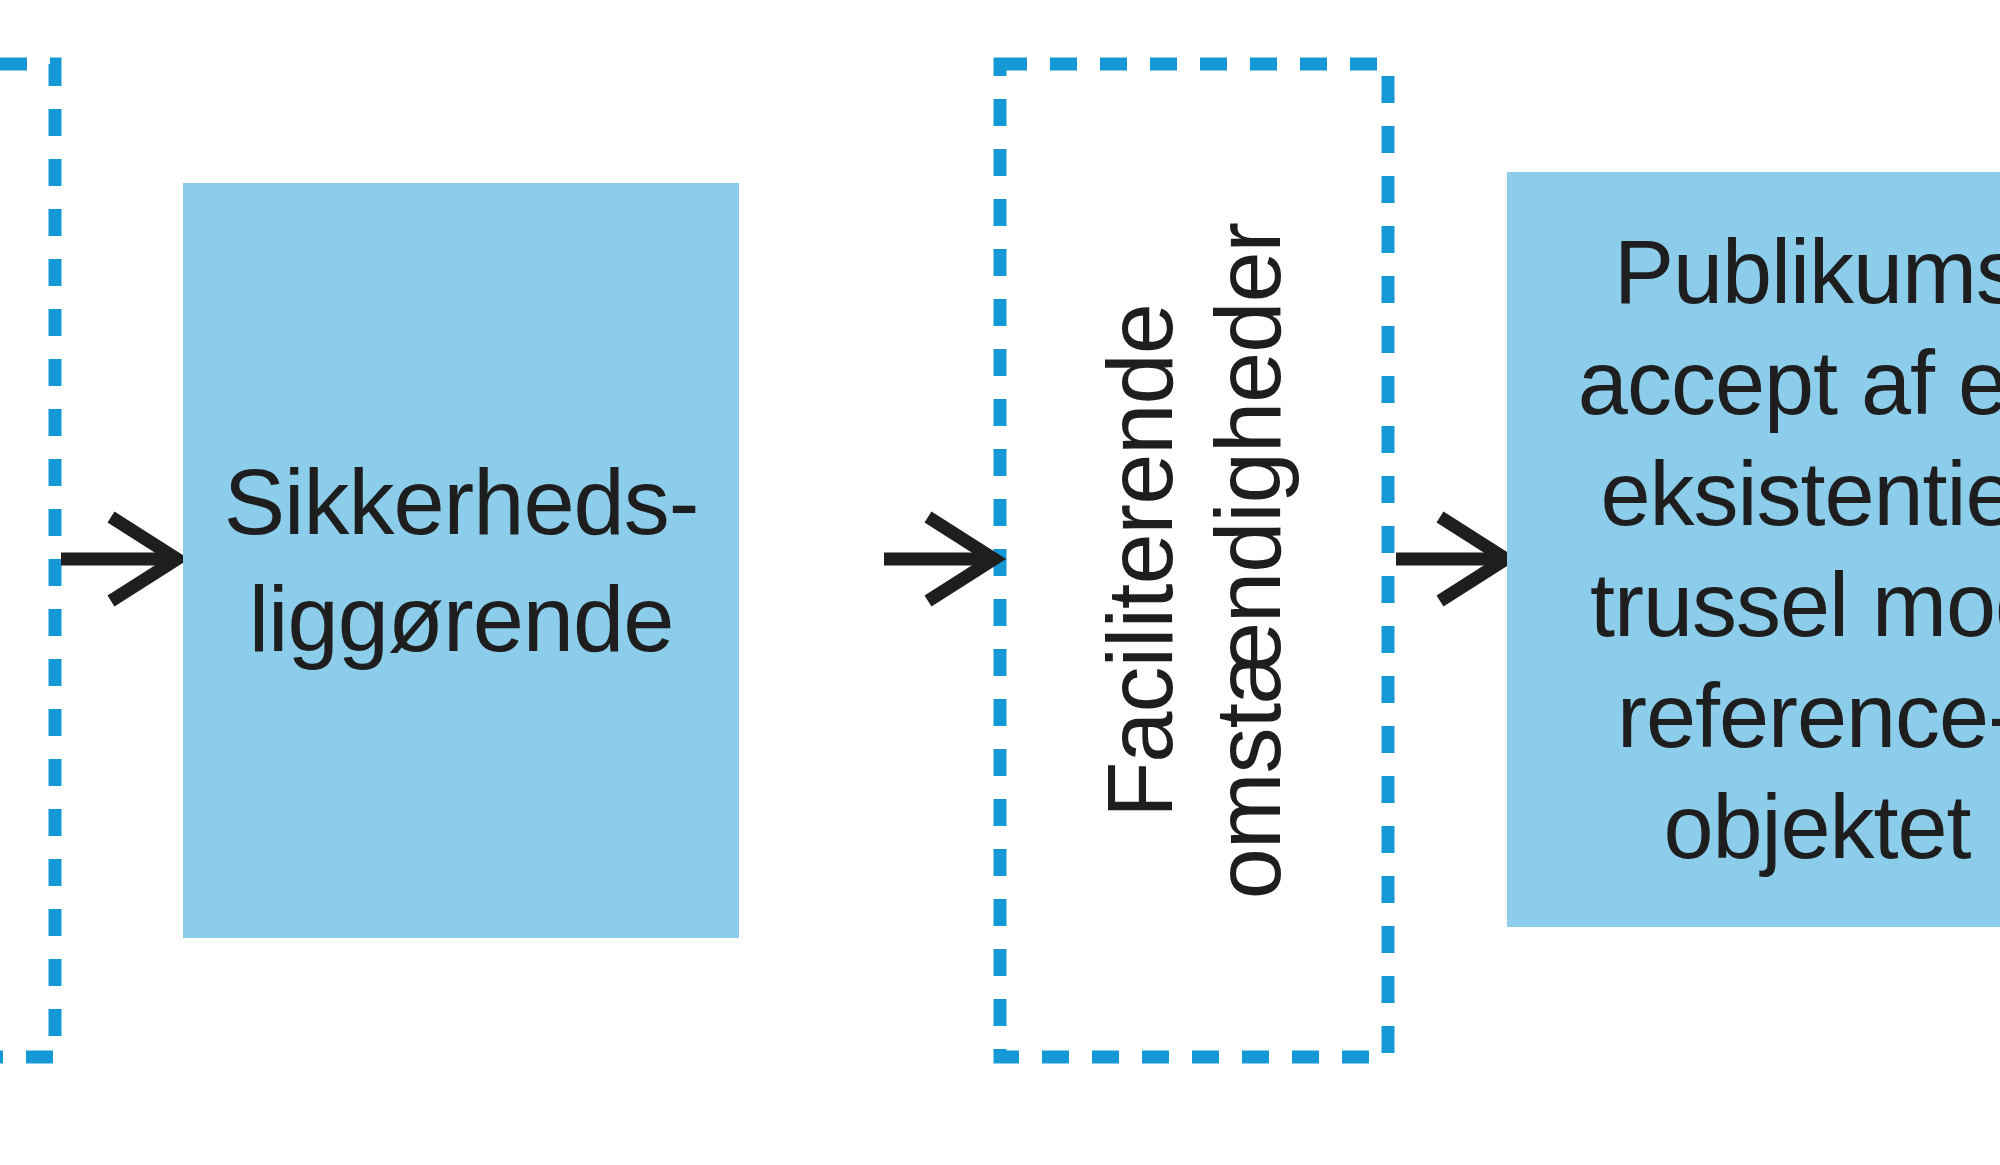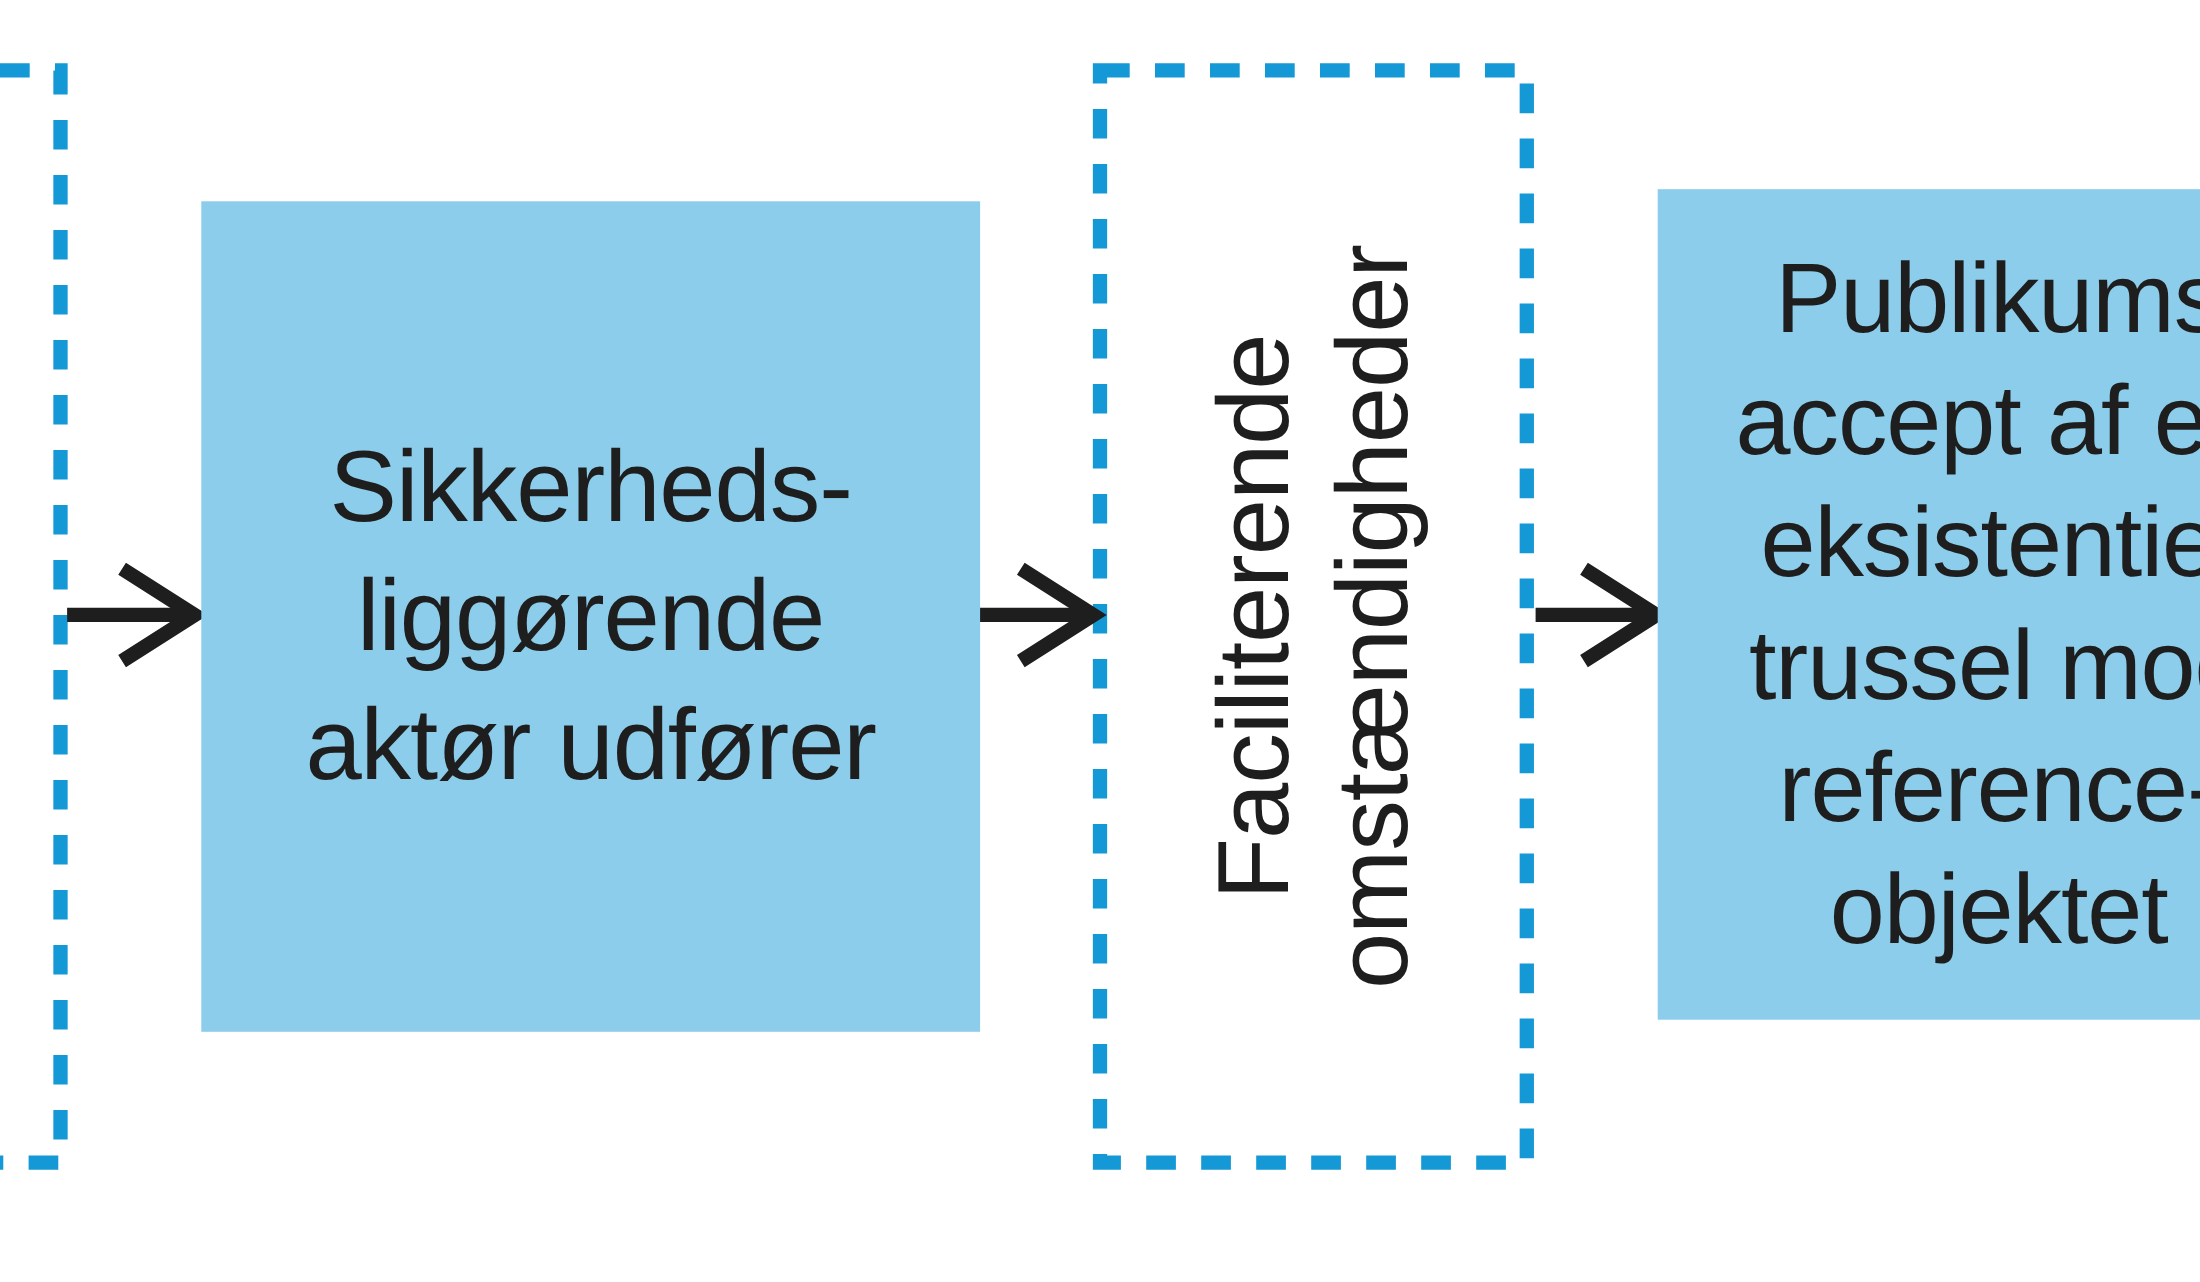--- a/index.html
+++ b/index.html
@@ -31,21 +31,21 @@
   .node-solid {
     background: #8bcdea;
   }
   .node-text {
     letter-spacing: -1px;
   }
   .node-text span { display: block; white-space: nowrap; }
   #node-speech-act {
     left: 183px;
     top: 183px;
-    width: 708px;
+    width: 556px;
     height: 755px;
   }
   #node-speech-act .node-text {
     font-size: 92px;
     line-height: 117px;
   }
   #node-audience {
     left: 1507px;
     top: 172px;
     width: 620px;
@@ -92,21 +92,20 @@
     <g stroke="#1e1e1e" stroke-width="13" fill="none">
       <line x1="1396" y1="559" x2="1501" y2="559"></line>
       <polyline points="1440,517 1506,559 1440,601"></polyline>
     </g>
   </svg>
 
   <div class="node node-solid" id="node-speech-act">
     <div class="node-text">
       <span>Sikkerheds-</span>
       <span>liggørende</span>
-      <span>aktør udfører</span>
     </div>
   </div>
 
   <div class="node" id="node-facilitating">
     <div class="node-text">
       <span>Faciliterende</span>
       <span>omstændigheder</span>
     </div>
   </div>
 

